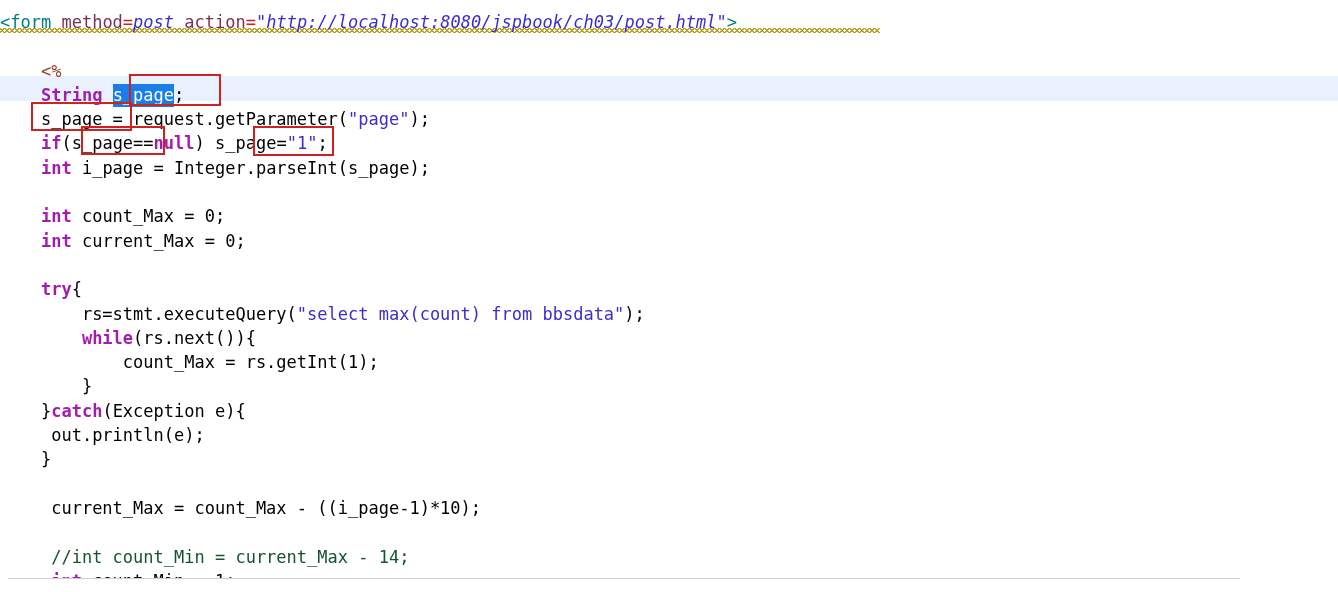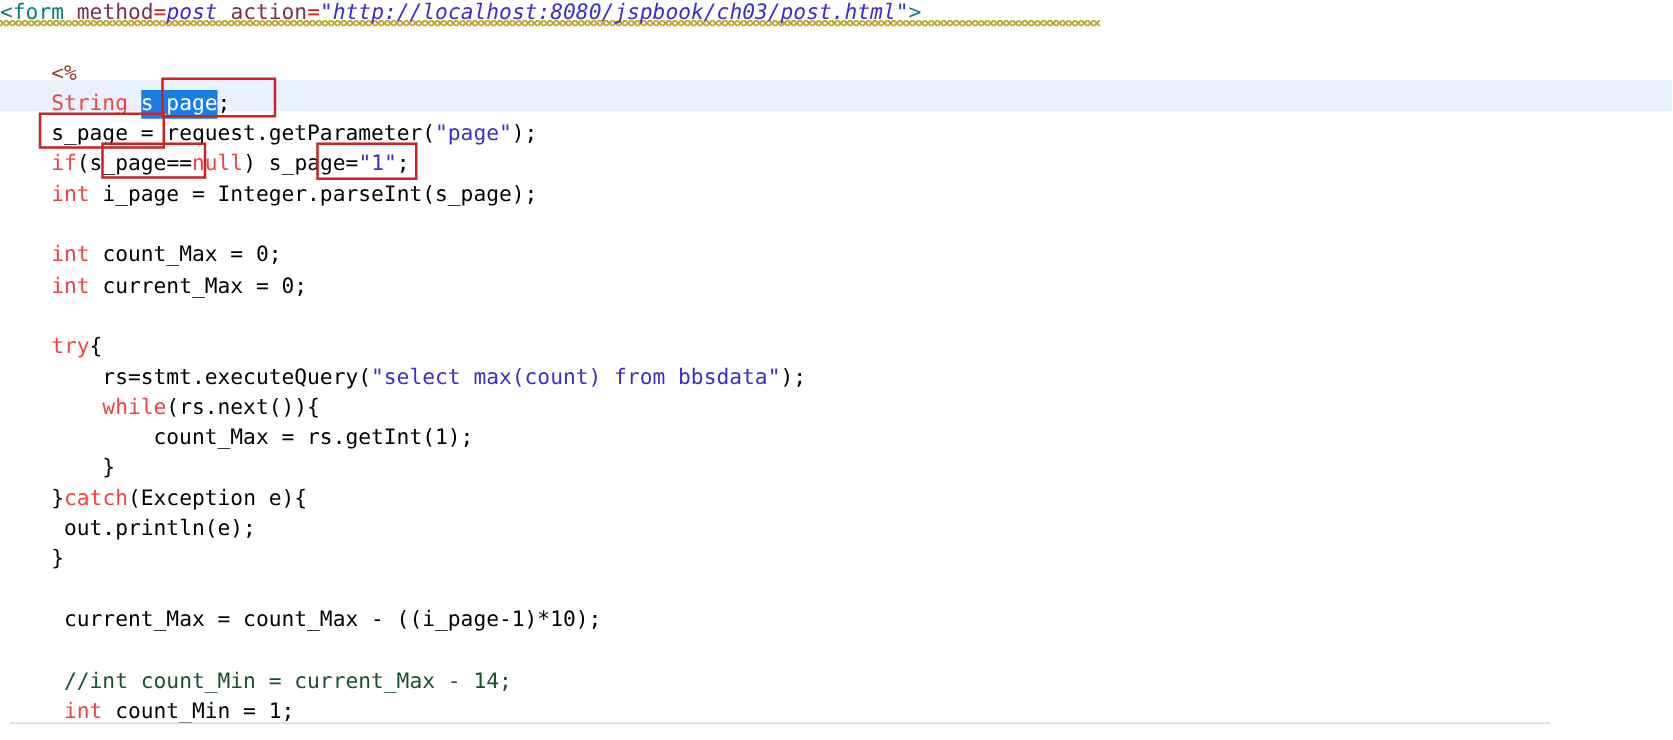--- a/index.html
+++ b/index.html
@@ -12,21 +12,21 @@
     width: 1338px;
     height: 592px;
     background: #ffffff;
     overflow: hidden;
     font-family: "DejaVu Sans Mono", "Liberation Mono", monospace;
   }
 
   
   .code-surface {
     position: absolute;
-    left: 0; top: 0;
+    left: 0; top: 12px;
     width: 1338px;
     height: 580px;
     background: #ffffff;
   }
 
   
   .line-highlight {
     position: absolute;
     left: 0;
     width: 1338px;
@@ -49,21 +49,21 @@
   }
 
   .ln { display: block; height: 24.3px; }
 
   
   .t-tag      { color: #008080; }
   .t-attr     { color: #7e2f57; }
   .t-eq       { color: #cc2222; }
   .t-attrval  { color: #3b2ecc; font-style: italic; }
   .t-jsp      { color: #9c3b2a; }
-  .t-kw       { color: #ef4444; font-weight: normal; }
+  .t-kw       { color: #a21caf; font-weight: bold; }
   .t-str      { color: #3b2ecc; }
   .t-cmt      { color: #14532d; }
   .t-plain    { color: #000000; }
 
   
   .sel {
     background: #1a7eea;
     color: #ffffff;
     padding: 1px 0 2px 0;
   }

